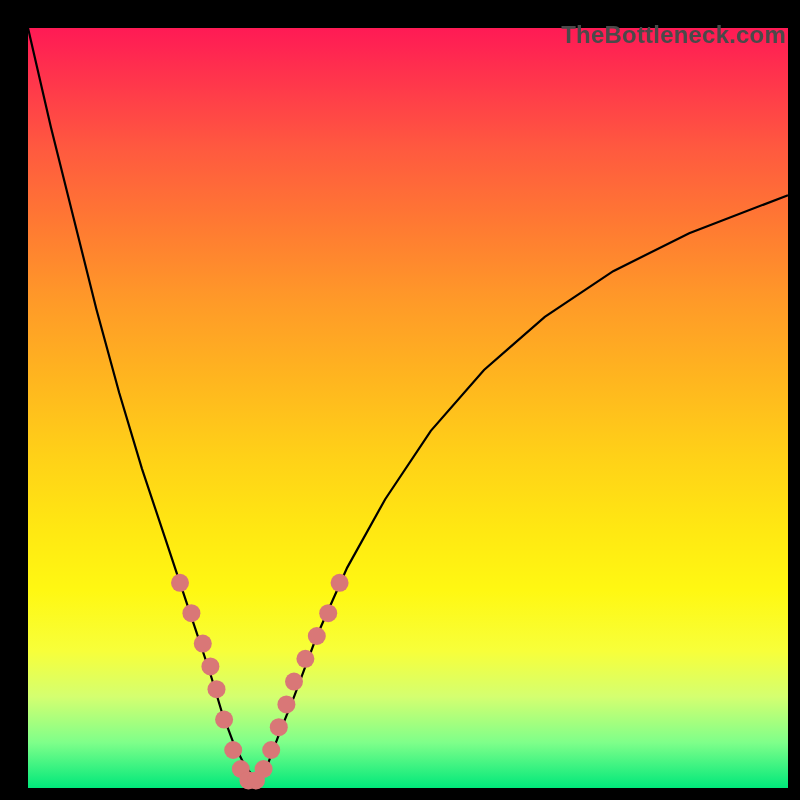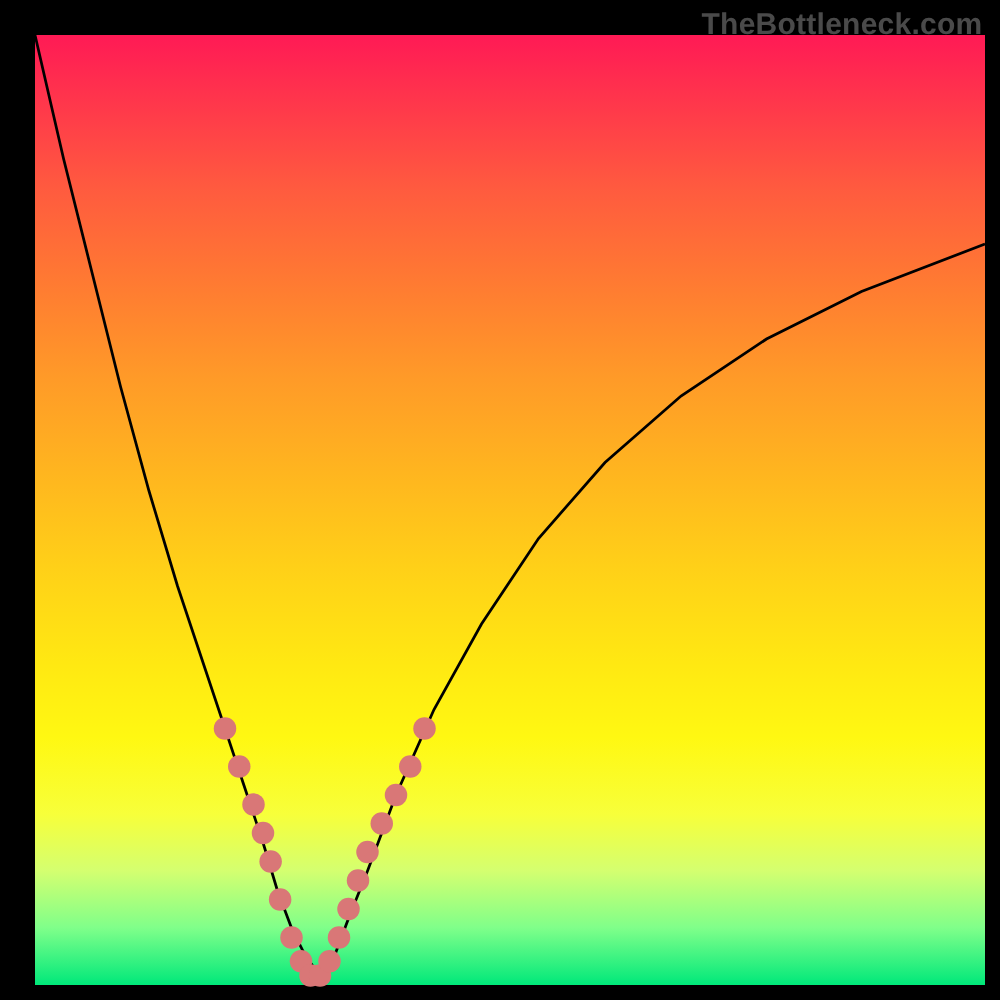--- a/index.html
+++ b/index.html
@@ -27,21 +27,21 @@
       #ffe812 66%,
       #fff812 74%,
       #f7ff3a 82%,
       #d4ff70 88%,
       #7fff8a 94%,
       #00e87a 100%
     );
   }
   .watermark {
     position: absolute;
-    top: 6px;
+    top: 21px;
     right: 14px;
     font-family: Arial, Helvetica, sans-serif;
     font-size: 24px;
     font-weight: 600;
     color: #4a4a4a;
     letter-spacing: 0.2px;
     z-index: 10;
   }
   svg.curve {
     position: absolute;

